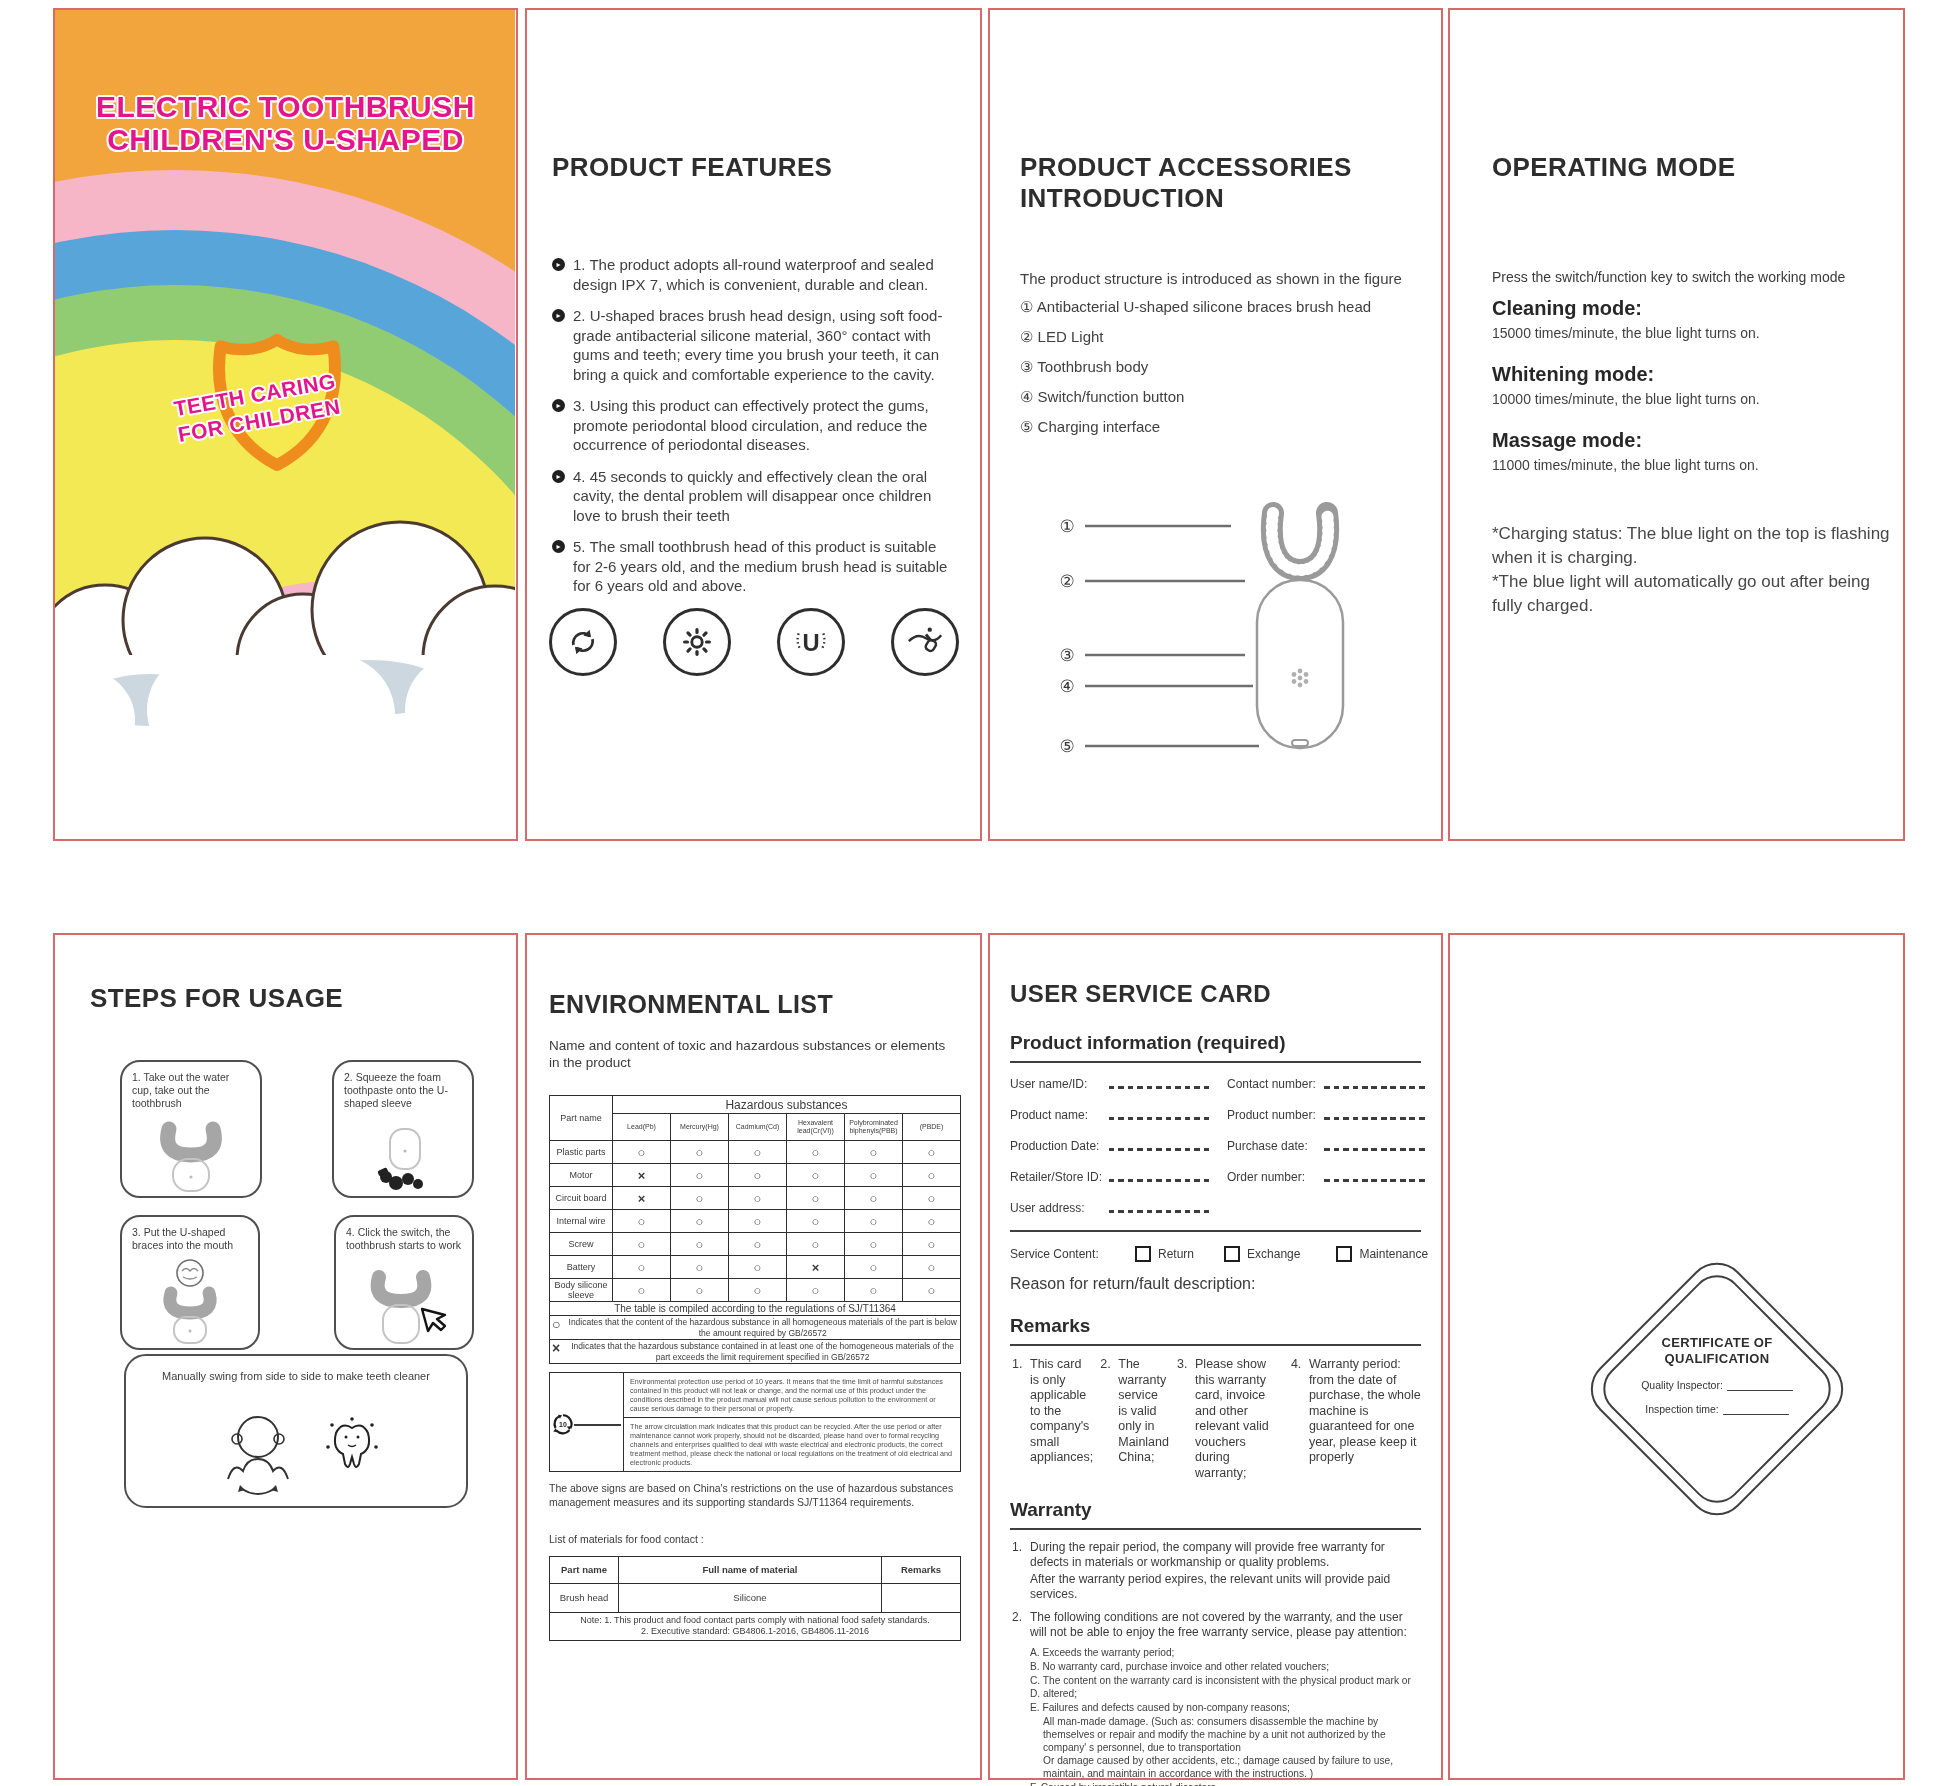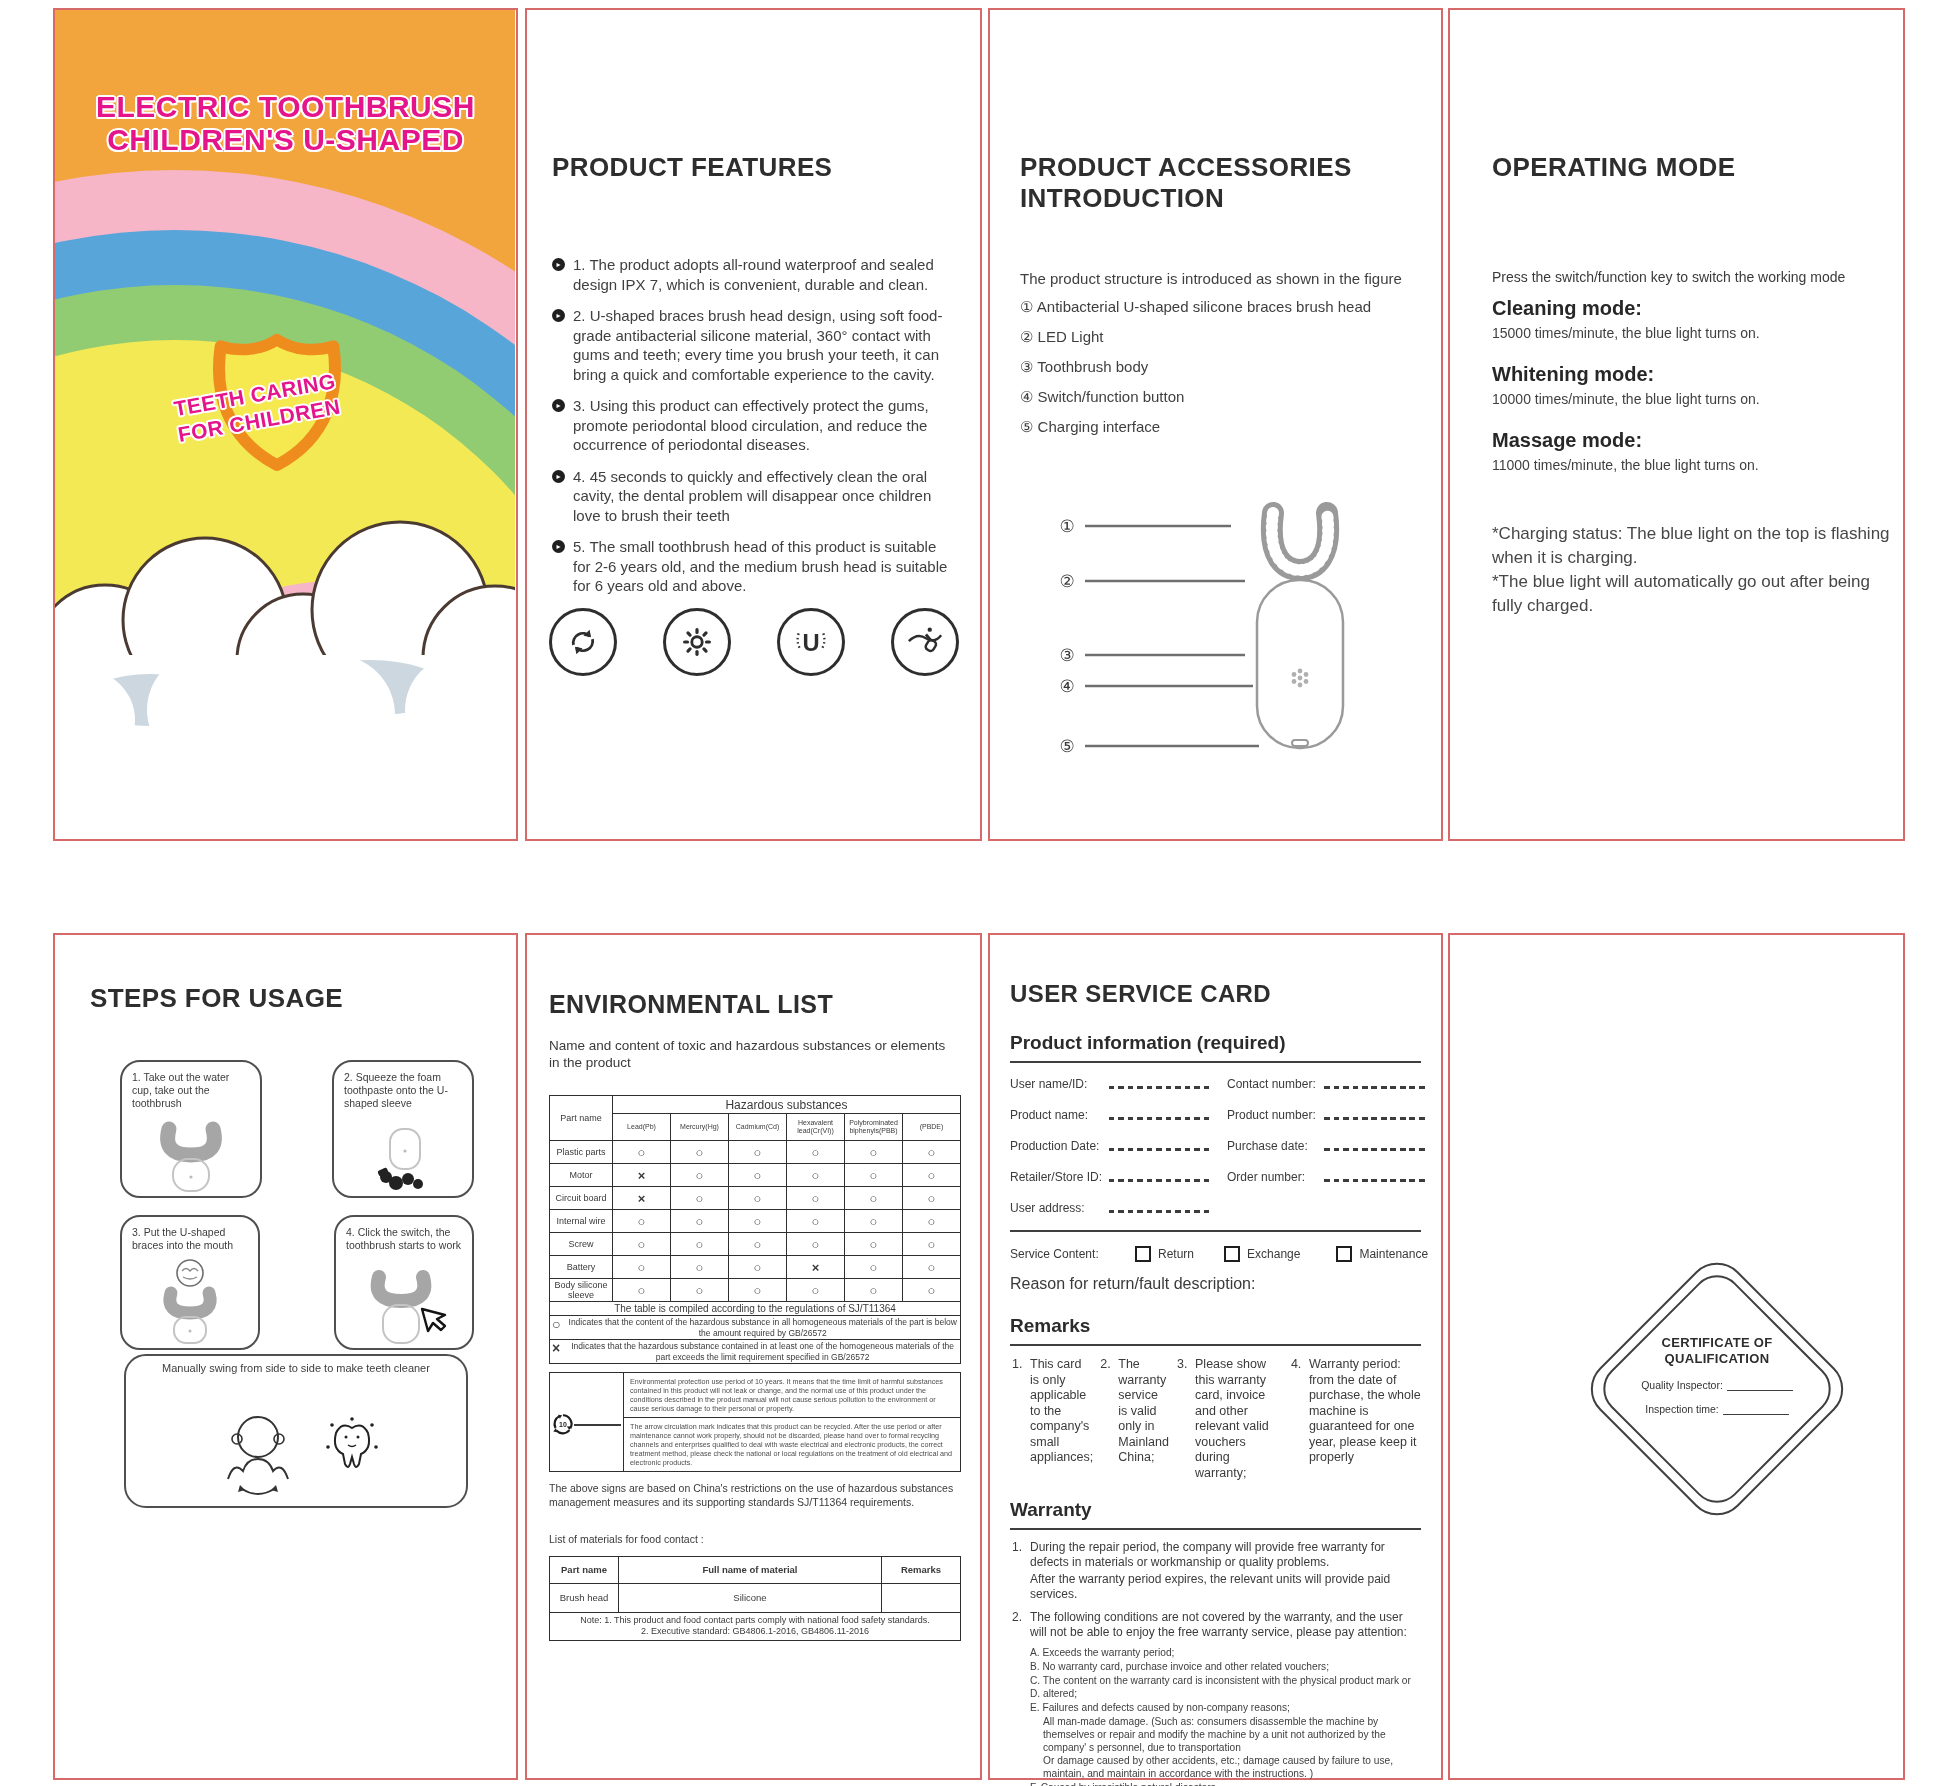--- a/index.html
+++ b/index.html
@@ -54,21 +54,21 @@
 
   
   .p5-title{position:absolute;left:35px;top:48px}
   .sbox{position:absolute;border:2.5px solid #4f4f4f;border-radius:20px;background:#fff}
   #sb1{left:65px;top:125px;width:138px;height:134px}
   #sb2{left:277px;top:125px;width:138px;height:134px}
   #sb3{left:65px;top:280px;width:136px;height:131px}
   #sb4{left:279px;top:280px;width:136px;height:131px}
   #sbw{left:69px;top:419px;width:340px;height:150px;border-radius:22px}
   .scap{padding:9px 10px 0;font-size:10.5px;line-height:13px;color:#3d3d3d}
-  #sbw .scap{text-align:center;padding-top:6px;font-size:11px}
+  #sbw .scap{text-align:center;padding-top:14px;font-size:11px}
   .sfig{position:absolute;left:0;right:0;bottom:3px;display:flex;justify-content:center}
 
   
   .p6-in{padding:0 22px}
   .p6-title{margin:55px 0 0;font-size:25px}
   .p6-sub{margin-top:18px;font-size:13.5px;line-height:17px;width:408px}
   .htable{border-collapse:collapse;width:412px;table-layout:fixed;margin-top:24px}
   .htable th,.htable td{border:1.5px solid #2e2e2e;text-align:center;vertical-align:middle;padding:1px 2px}
   .ht-part-h{width:58px;font-size:9px;font-weight:400;text-align:left}
   .ht-group{font-size:12px;font-weight:400;height:15px}

